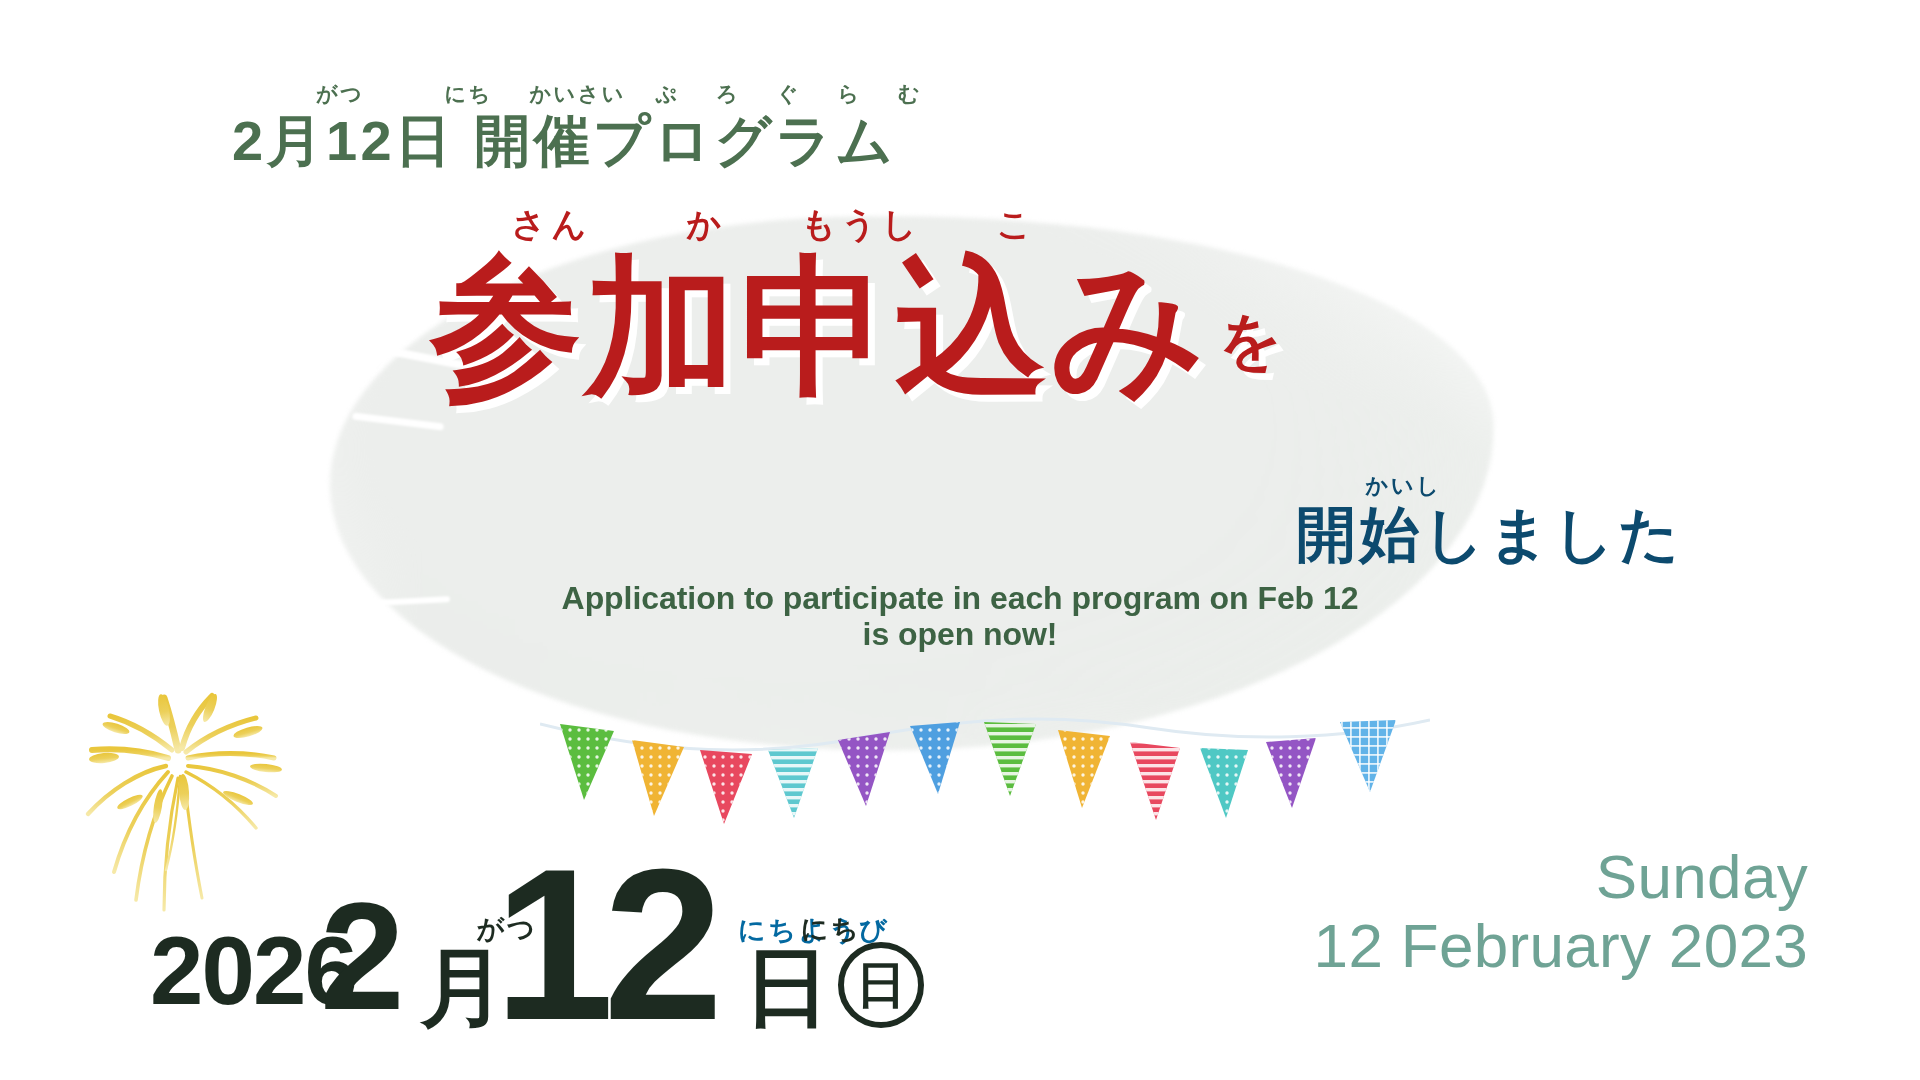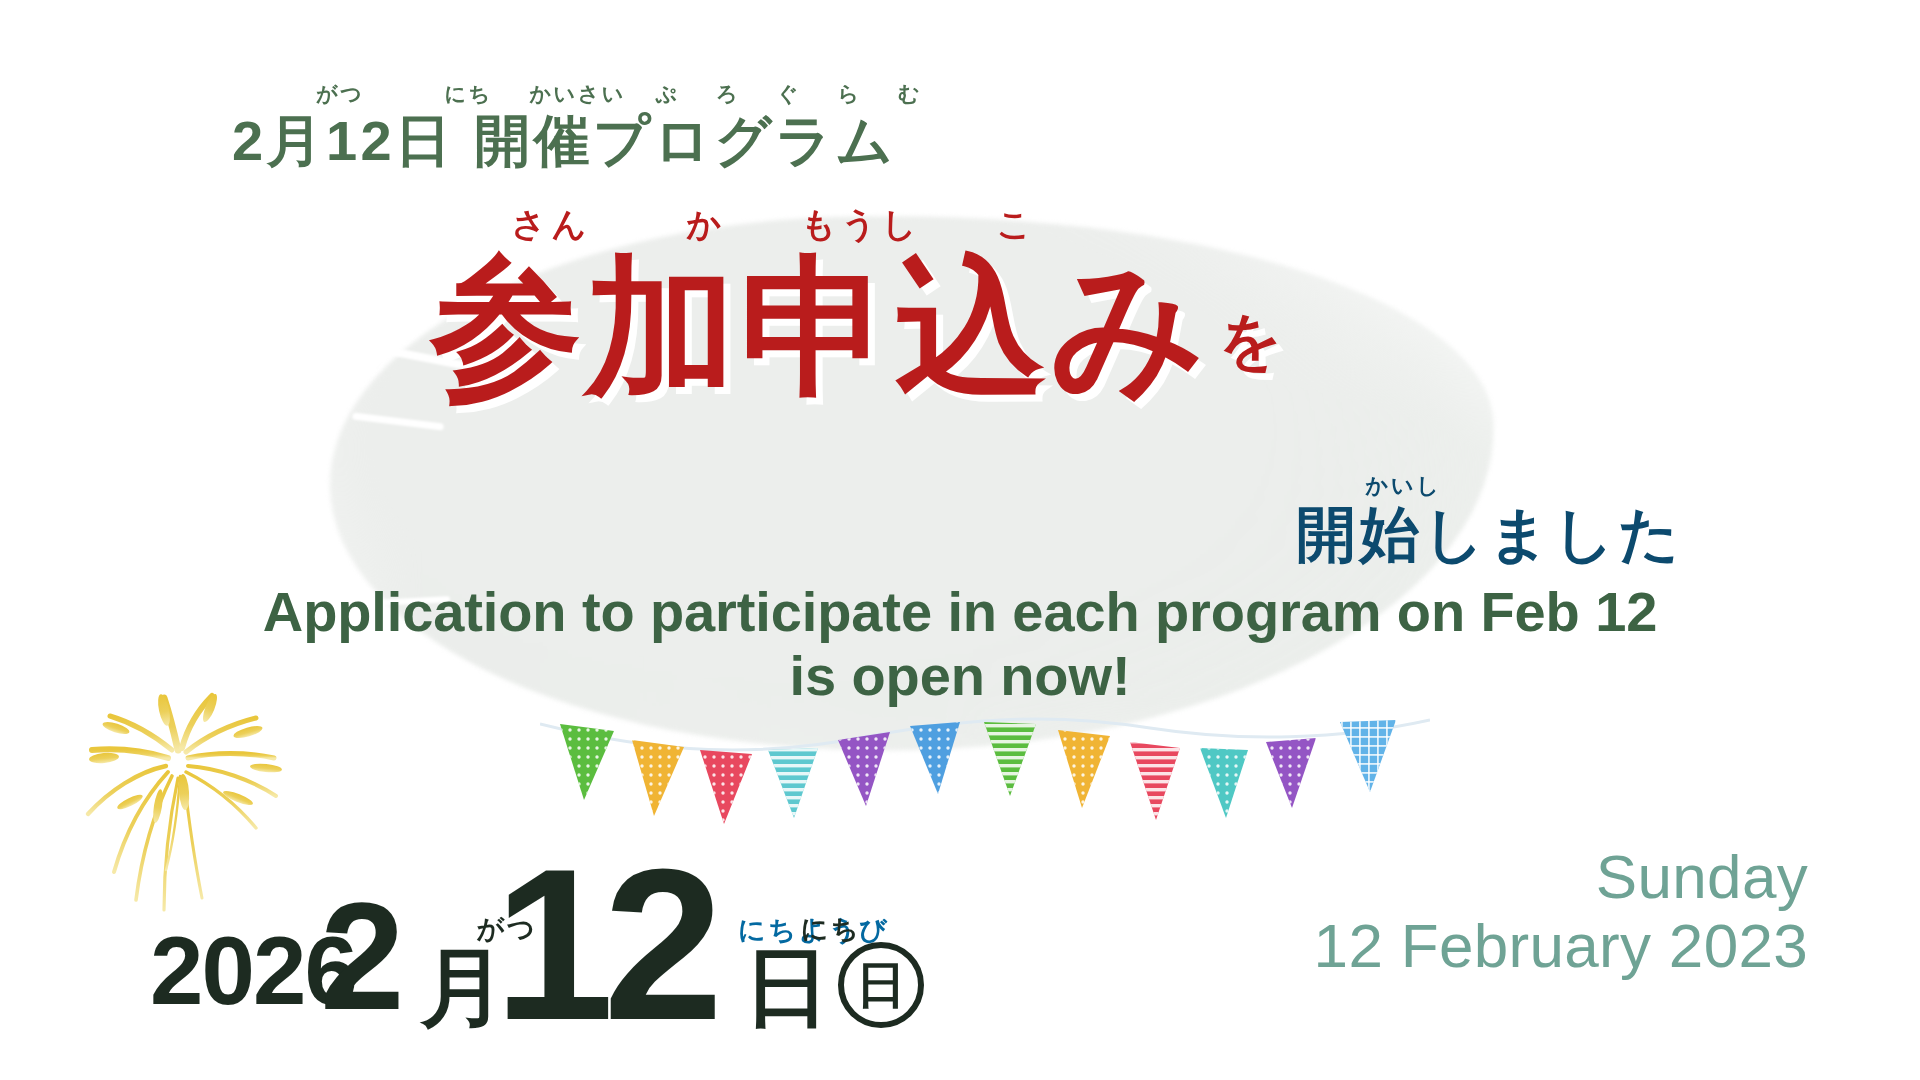--- a/index.html
+++ b/index.html
@@ -59,21 +59,21 @@
     position:absolute;left:1296px;top:500px;
     color:#0c4a6e;font-weight:700;font-size:60px;letter-spacing:.06em;
     white-space:nowrap;
   }
   .line3 .rt{font-size:22px;top:-30px;letter-spacing:.13em;}
 
   
   .eng{
     position:absolute;left:0;right:0;top:580px;
     text-align:center;color:#3d6344;font-weight:700;
-    font-size:56px;line-height:1.14;letter-spacing:-.002em;
+    font-size:32px;line-height:1.14;letter-spacing:-.002em;
   }
 
   
   .firework{position:absolute;left:60px;top:680px;width:260px;height:260px;}
 
   
   .bunting{position:absolute;left:540px;top:700px;width:890px;height:130px;}
 
   
   .dateRow{

